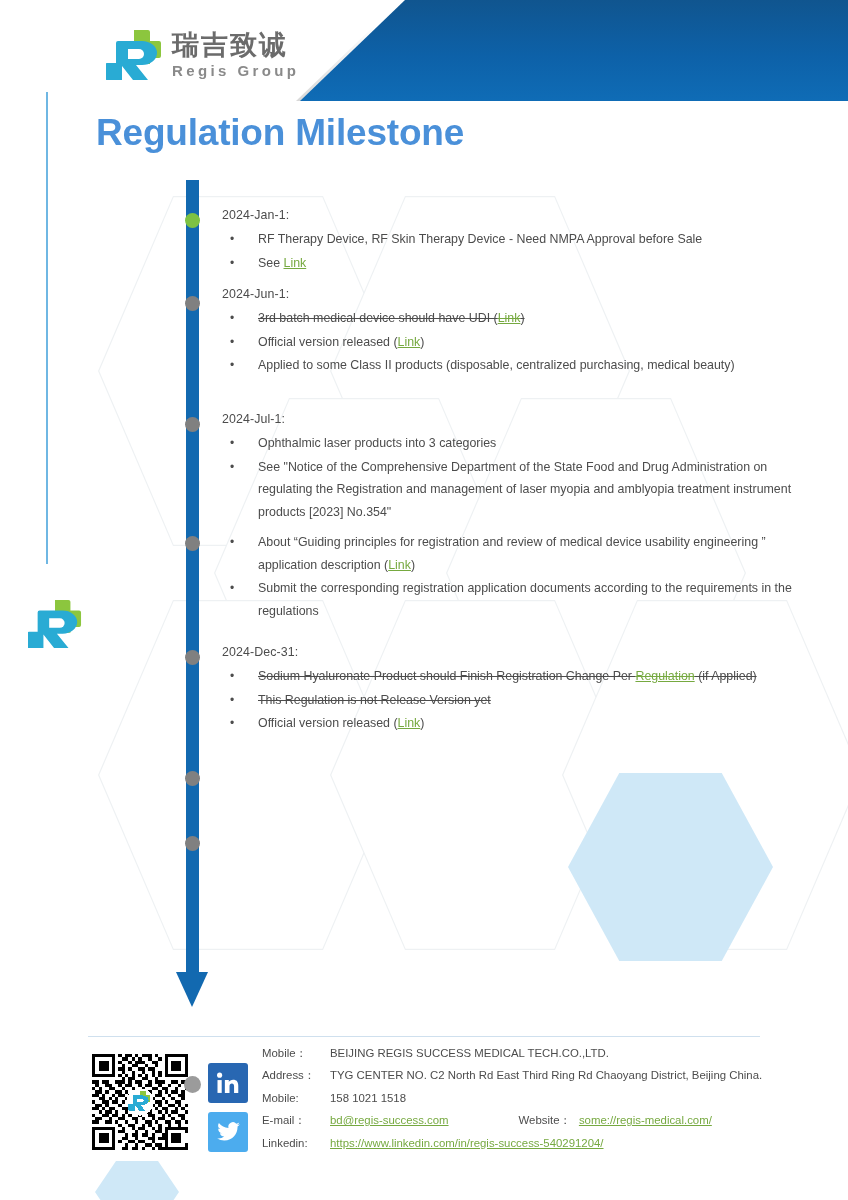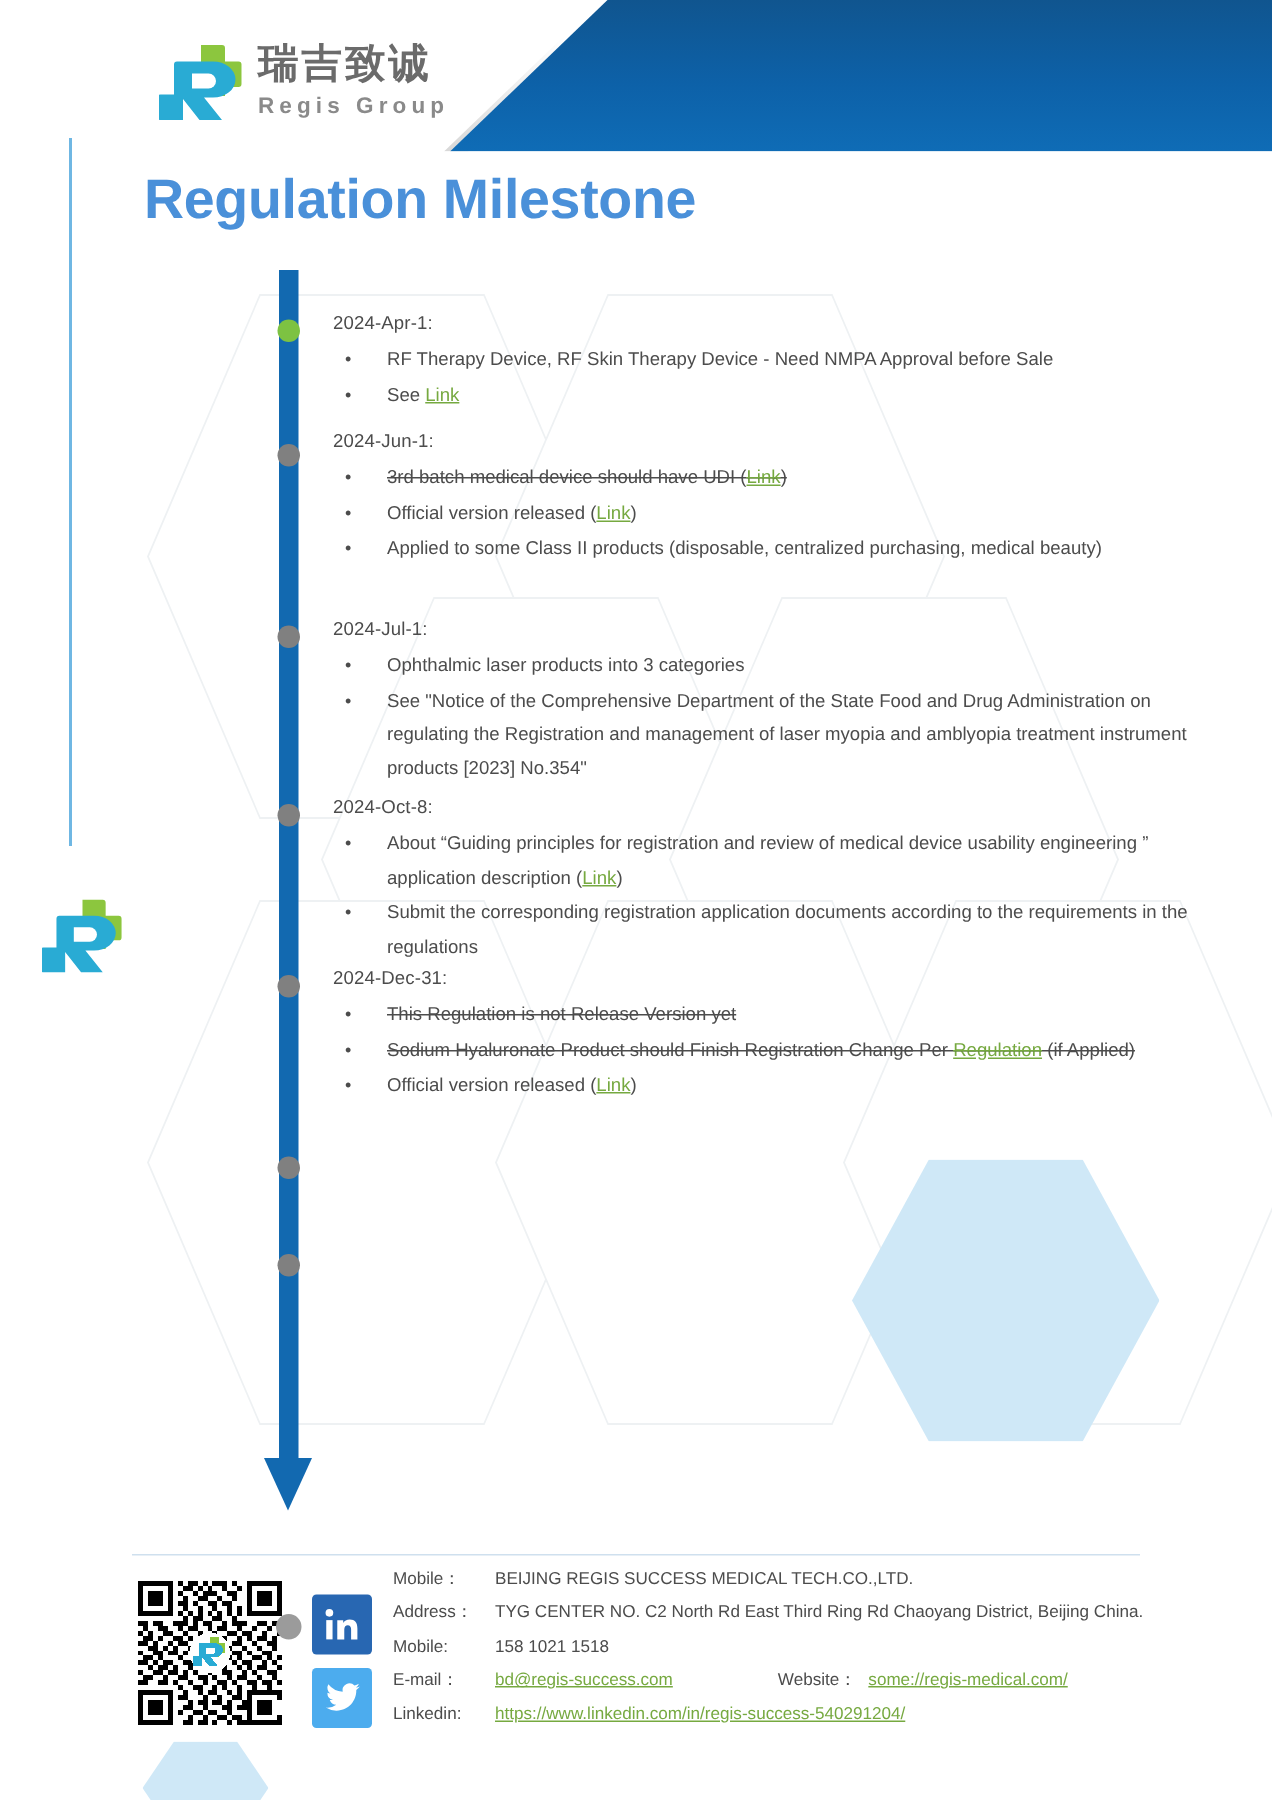--- a/index.html
+++ b/index.html
@@ -40,21 +40,21 @@
   }
   .banner-shadow{
     position:absolute;top:0;left:296px;width:120px;height:101px;
     background:linear-gradient(100deg,rgba(0,0,0,0.20),rgba(0,0,0,0) 62%);
     clip-path:polygon(105px 0,120px 0,16px 101px,0 101px);
   }
   .logo{position:absolute;left:106px;top:27px;width:225px;height:56px;display:flex;align-items:center;gap:10px;}
   .logo-mark{width:56px;height:52px;flex:0 0 auto;}
   .logo-text{display:flex;flex-direction:column;justify-content:center;line-height:1;}
   .logo-cn{
-    font-family:Liberation Mono, monospace;
+    font-family:Liberation Sans, sans-serif;
     font-size:27px;font-weight:bold;color:#6b6b6b;letter-spacing:2px;
   }
   .logo-en{
     font-size:15px;font-weight:bold;color:#8a8a8a;letter-spacing:3.4px;
     margin-top:4px;
   }
 
   
   .left-rule{position:absolute;left:46px;top:92px;width:2px;height:472px;background:#6fb7e3;z-index:2;}
 
@@ -176,21 +176,21 @@
       <div class="tl-dot green" style="top: 213px;"></div>
       <div class="tl-dot" style="top: 296px;"></div>
       <div class="tl-dot" style="top: 417px;"></div>
       <div class="tl-dot" style="top: 536px;"></div>
       <div class="tl-dot" style="top: 650px;"></div>
       <div class="tl-dot" style="top: 771px;"></div>
       <div class="tl-dot" style="top: 836px;"></div>
     </div>
   <div id="milestones">
       <div class="ms" style="top: 208px;">
-        <div class="ms-date">2024-Apr-1:</div>
+        <div class="ms-date">2024-Jan-1:</div>
         <ul class="ms-list">
           <li class="ms-li">RF Therapy Device, RF Skin Therapy Device - Need NMPA Approval before Sale</li>
           <li class="ms-li">See <span class="lnk">Link</span></li>
         </ul>
       </div>
       <div class="ms" style="top: 287px;">
         <div class="ms-date">2024-Jun-1:</div>
         <ul class="ms-list">
           <li class="ms-li strike-full">3rd batch medical device should have UDI (<span class="lnk">Link</span>)</li>
           <li class="ms-li">Official version released (<span class="lnk">Link</span>)</li>
@@ -198,31 +198,30 @@
         </ul>
       </div>
       <div class="ms" style="top: 412px;">
         <div class="ms-date">2024-Jul-1:</div>
         <ul class="ms-list">
           <li class="ms-li">Ophthalmic laser products into 3 categories</li>
           <li class="ms-li">See "Notice of the Comprehensive Department of the State Food and Drug Administration on regulating the Registration and management of laser myopia and amblyopia treatment instrument products [2023] No.354"</li>
         </ul>
       </div>
       <div class="ms" style="top: 531px;">
-        <div class="ms-date">2024-Oct-8:</div>
         <ul class="ms-list">
           <li class="ms-li">About “Guiding principles for registration and review of medical device usability engineering ” application description (<span class="lnk">Link</span>)</li>
           <li class="ms-li">Submit the corresponding registration application documents according to the requirements in the regulations</li>
         </ul>
       </div>
       <div class="ms" style="top: 645px;">
         <div class="ms-date">2024-Dec-31:</div>
         <ul class="ms-list">
+          <li class="ms-li strike-full">Sodium Hyaluronate Product should Finish Registration Change Per <span class="lnk">Regulation</span> (if Applied)</li>
           <li class="ms-li strike-full">This Regulation is not Release Version yet</li>
-          <li class="ms-li strike-full">Sodium Hyaluronate Product should Finish Registration Change Per <span class="lnk">Regulation</span> (if Applied)</li>
           <li class="ms-li">Official version released (<span class="lnk">Link</span>)</li>
         </ul>
       </div>
     </div>
 </div>
 
 <div class="footer-rule"></div>
 <div class="hex-bottom"></div>
 
 <div class="qr-wrap">

